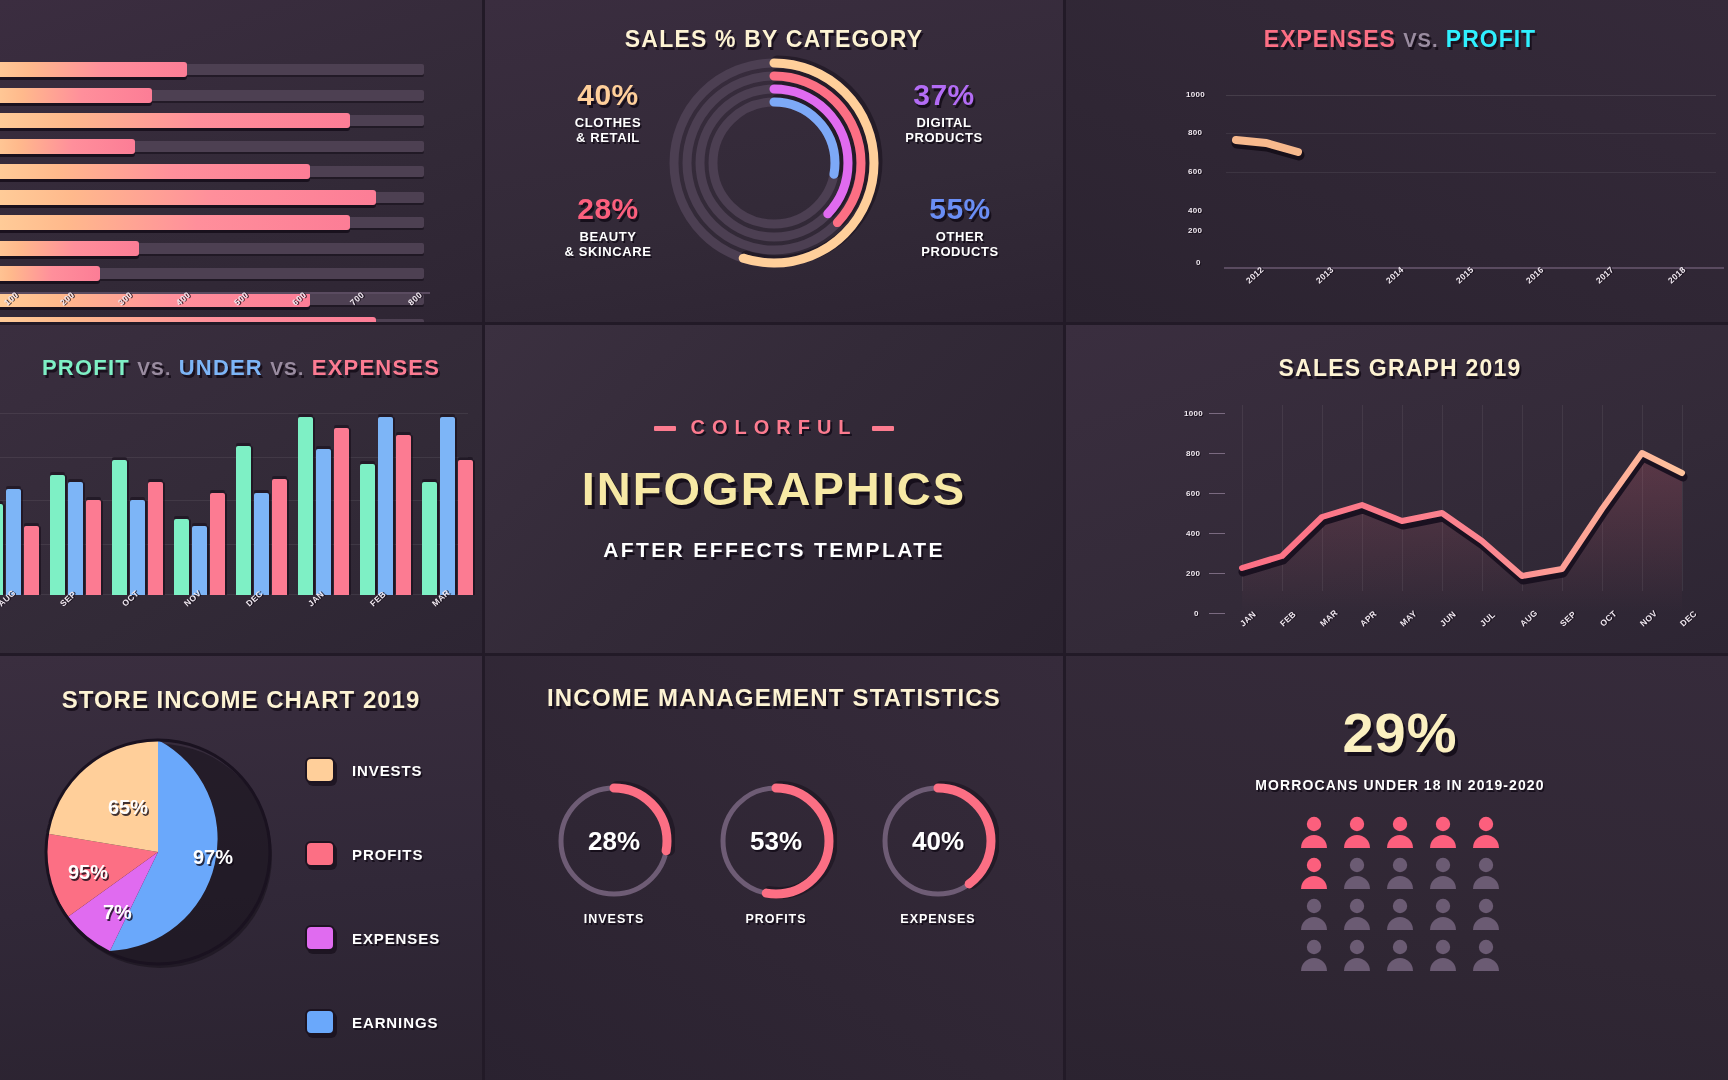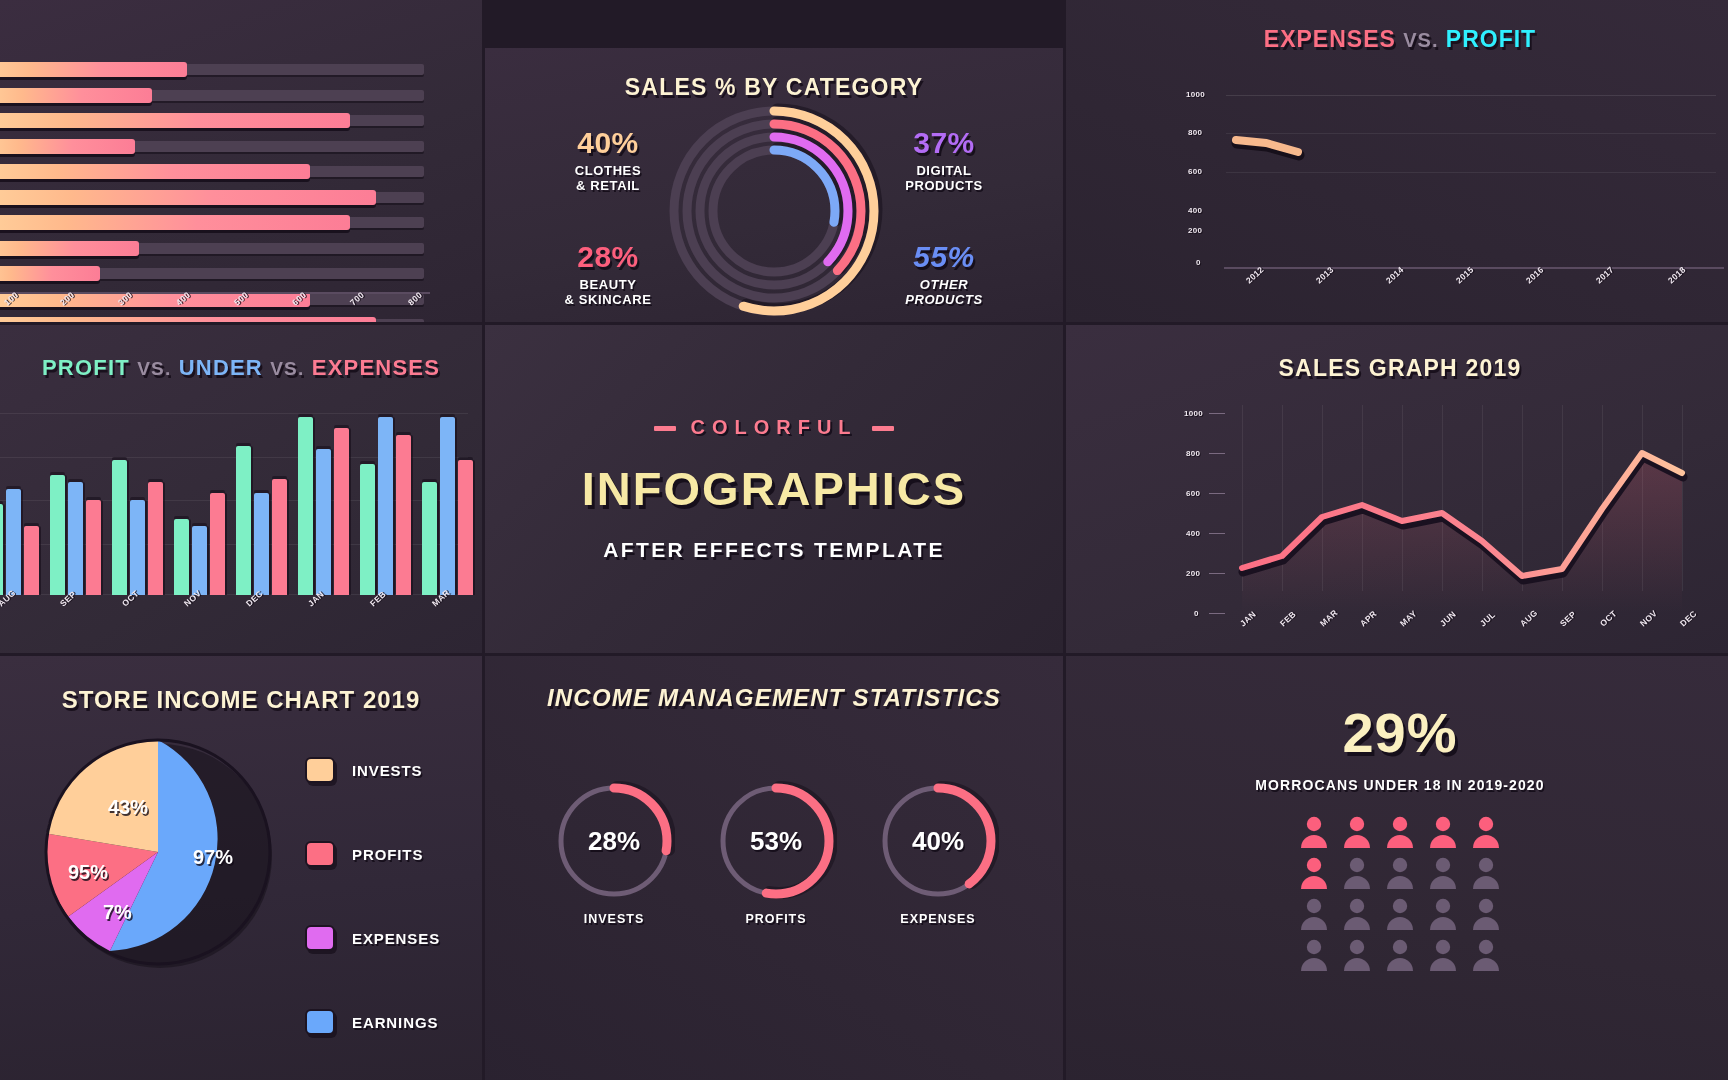--- a/index.html
+++ b/index.html
@@ -17,21 +17,21 @@
     grid-template-rows: 322px 328px 430px;
     background: #221a27;
     gap: 3px;
   }
   .panel {
     position: relative;
     overflow: hidden;
     background: #342838;
   }
   .p-a { background: linear-gradient(160deg,#3b2d40 0%,#332a38 55%,#2e2533 100%); }
-  .p-b { background: linear-gradient(170deg,#3a2d3f 0%,#332a38 60%,#2d2432 100%); margin-top: 48px; }
+  .p-b { background: linear-gradient(170deg,#3a2d3f 0%,#332a38 60%,#2d2432 100%); }
   .p-c { background: linear-gradient(200deg,#352a3a 0%,#2f2634 60%,#2b2330 100%); }
   .p-d { background: linear-gradient(150deg,#3a2e3f 0%,#322a37 60%,#2d2533 100%); }
   .p-center { background: linear-gradient(135deg,#3b3040 0%,#332a38 45%,#2b2330 100%); }
   .p-e { background: linear-gradient(190deg,#362b3b 0%,#302734 60%,#2b2330 100%); }
   .p-f { background: linear-gradient(160deg,#3a2e3f 0%,#332a38 60%,#2d2533 100%); }
   .p-g { background: linear-gradient(175deg,#3a2e3f 0%,#312838 55%,#2b2330 100%); }
   .p-h { background: linear-gradient(210deg,#362b3b 0%,#2f2634 60%,#2a2230 100%); }
 
   
   .title {
@@ -257,21 +257,21 @@
         <span>&amp; SKINCARE</span>
       </div>
     </div>
     <div class="lbl" style="right:24px; top:78px; width:190px;">
       <div class="pct" style="color:#b36cf5;">37%</div>
       <div class="nm">
         <span>DIGITAL</span><br>
         <span>PRODUCTS</span>
       </div>
     </div>
-    <div class="lbl" style="right:24px; top:192px; width:190px;font-style:italic;">
+    <div class="lbl" style="right:8px; top:192px; width:190px;">
       <div class="pct" style="color:#6a8ef5;">55%</div>
       <div class="nm">
         <span>OTHER</span><br>
         <span>PRODUCTS</span>
       </div>
     </div>
   </div>
 
   <div class="panel p-c">
     <div class="title" style="top:26px; letter-spacing:1px;">
@@ -455,21 +455,21 @@
       <path d="M116,116 L116,4 A112,112 0 0 1 67.9,214.9 Z" fill="#6aa8fb"></path>
 
       <path d="M116,116 L67.9,214.9 A112,112 0 0 1 26.3,180.5 Z" fill="#e06bf0"></path>
 
       <path d="M116,116 L26.3,180.5 A112,112 0 0 1 4.6,97.5 Z" fill="#fc6f84"></path>
 
       <path d="M116,116 L4.6,97.5 A112,112 0 0 1 116,4 Z" fill="#ffcf9a"></path>
       <circle cx="116" cy="116" r="112" fill="none" stroke="#1a1220" stroke-width="3"></circle>
     </svg>
 
-    <div class="pieslice-lbl" style="left:108px; top:140px;">43%</div>
+    <div class="pieslice-lbl" style="left:108px; top:140px;">65%</div>
     <div class="pieslice-lbl" style="left:68px;  top:205px;">95%</div>
     <div class="pieslice-lbl" style="left:103px; top:245px;">7%</div>
     <div class="pieslice-lbl" style="left:193px; top:190px;">97%</div>
 
     <div class="legend-item" style="left:305px; top:101px;">
       <div class="swatch" style="background:#ffcf9a;"></div>
       <div class="legend-txt">INVESTS</div>
     </div>
     <div class="legend-item" style="left:305px; top:185px;">
       <div class="swatch" style="background:#fc6f84;"></div>
@@ -479,21 +479,21 @@
       <div class="swatch" style="background:#e06bf0;"></div>
       <div class="legend-txt">EXPENSES</div>
     </div>
     <div class="legend-item" style="left:305px; top:353px;">
       <div class="swatch" style="background:#6aa8fb;"></div>
       <div class="legend-txt">EARNINGS</div>
     </div>
   </div>
 
   <div class="panel p-h">
-    <div class="title" style="top:28px; font-size:24px;font-style:italic;">INCOME MANAGEMENT STATISTICS</div>
+    <div class="title" style="top:28px; font-size:24px;">INCOME MANAGEMENT STATISTICS</div>
 
     <div class="pd" style="left:68px; top:124px; width:122px; height:122px;">
       <svg width="122" height="122" viewBox="0 0 122 122">
         <circle cx="61" cy="61" r="53" fill="none" stroke="#6e5c75" stroke-width="5"></circle>
         <g transform="rotate(-90 61 61)">
           <circle cx="61" cy="61" r="53" fill="none" stroke="#17101b" stroke-width="12" stroke-linecap="round" stroke-dasharray="93 333" transform="translate(1,3)" opacity=".55"></circle>
           <circle cx="61" cy="61" r="53" fill="none" stroke="#fc6f84" stroke-width="9" stroke-linecap="round" stroke-dasharray="93 333"></circle>
         </g>
       </svg>
       <div class="val">28%</div>

